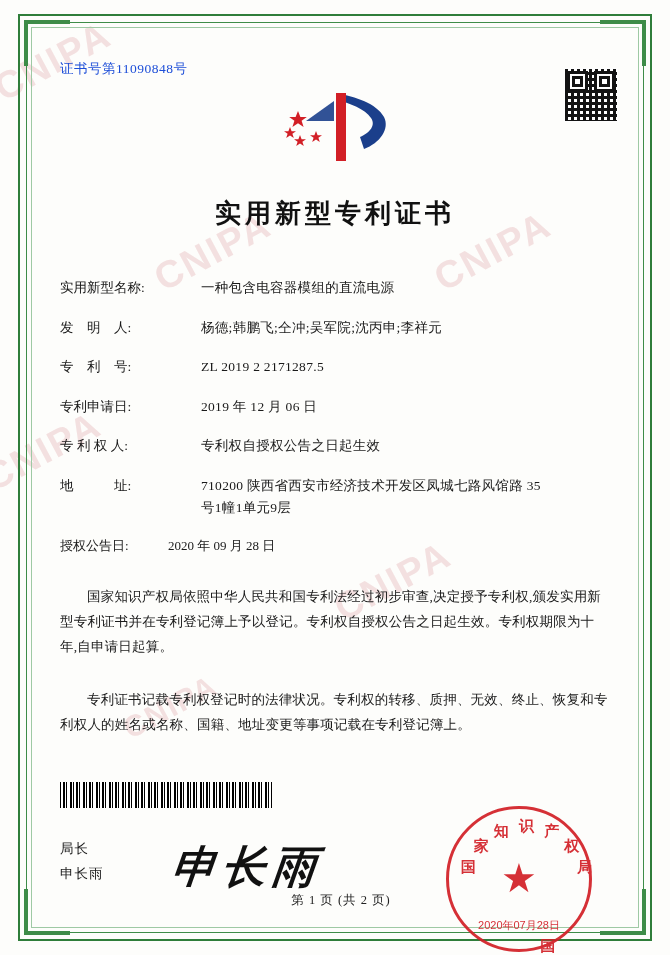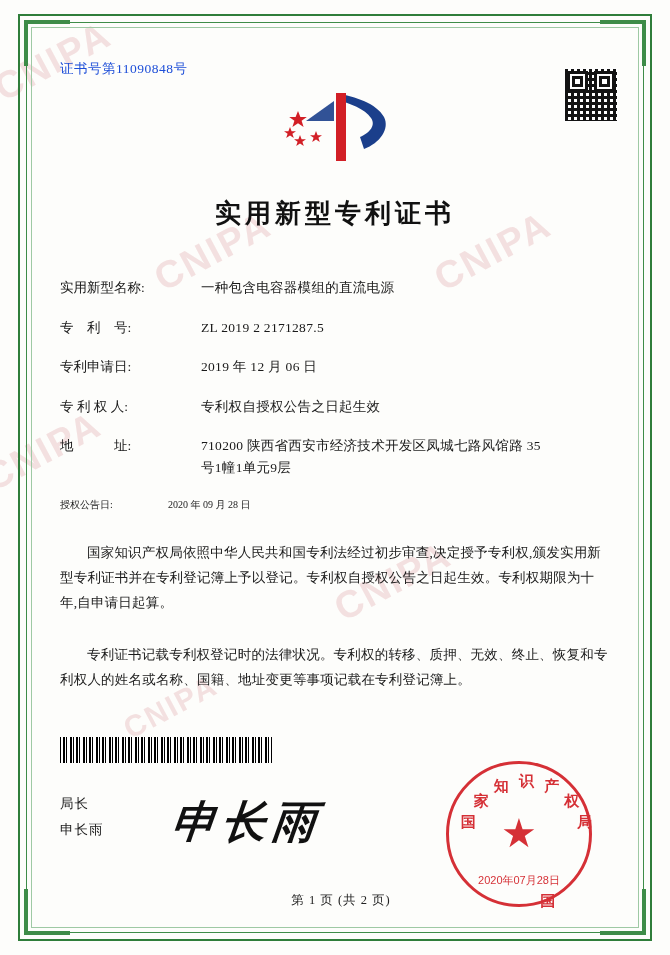--- a/index.html
+++ b/index.html
@@ -166,21 +166,21 @@
     flex: 1;
     letter-spacing: .3px;
   }
   .field-value .sub {
     display: block;
     margin-left: 0;
   }
   .row-inline {
     display: flex;
     margin-bottom: 8px;
-    font-size: 10px;
+    font-size: 13px;
   }
   .row-inline .cell-a { display: flex; width: 292px; flex: none; }
   .row-inline .cell-b { display: flex; }
   .row-inline .lbl { width: 108px; flex: none; }
   .row-inline .lbl2 { width: 108px; flex: none; }
 
   .para {
     font-size: 13.5px;
     line-height: 1.85;
     text-indent: 2em;
@@ -322,20 +322,24 @@
 
     <div class="title">实用新型专利证书</div>
 
     <div class="fields">
 
       <div class="field-row">
         <div class="field-label">实用新型名称:</div>
         <div class="field-value">一种包含电容器模组的直流电源</div>
       </div>
 
+      <div class="field-row">
+        <div class="field-label">发　明　人:</div>
+        <div class="field-value">杨德;韩鹏飞;仝冲;吴军院;沈丙申;李祥元</div>
+      </div>
 
       <div class="field-row">
         <div class="field-label">专　利　号:</div>
         <div class="field-value">ZL 2019 2 2171287.5</div>
       </div>
 
       <div class="field-row">
         <div class="field-label">专利申请日:</div>
         <div class="field-value">2019 年 12 月 06 日</div>
       </div>

